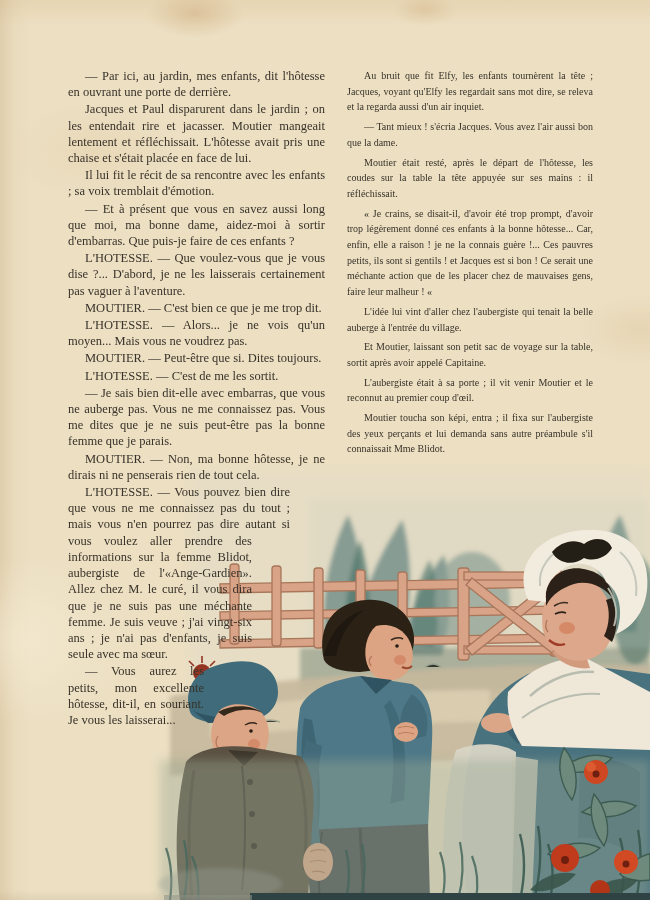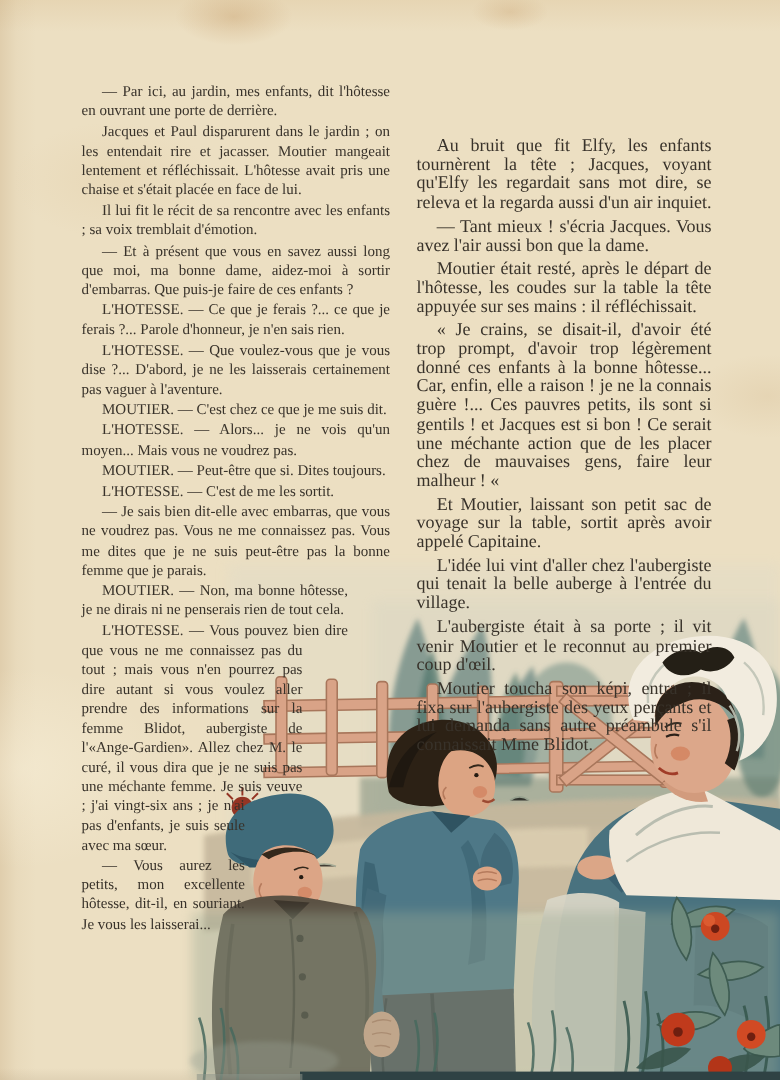--- a/index.html
+++ b/index.html
@@ -14,21 +14,21 @@
       radial-gradient(ellipse 160px 120px at 20px 640px, rgba(250,242,220,.45), rgba(250,242,220,0) 70%),
       linear-gradient(90deg, rgba(168,128,76,.18) 0px, rgba(168,128,76,.05) 14px, rgba(168,128,76,0) 30px),
       linear-gradient(0deg, rgba(120,100,70,.10) 0px, rgba(120,100,70,0) 10px),
       linear-gradient(180deg, rgba(214,184,135,.25) 0px, rgba(214,184,135,0) 26px);
     text-decoration: underline;
   }
   .col{position:absolute;color:#38322a;text-align:justify;hyphens:auto;}
   .col-left{left:68px;top:68px;width:258px;height:836px;
             font-size:12.5px;line-height:16.2px;}
   .col-right{left:347px;top:68px;width:246px;
-             font-size:15px;line-height:15.7px;margin-top:47px;}
+             font-size:10px;line-height:15.7px;}
   .para{margin:0 0 1px 0;text-indent:17px;}
   .col-right .para{margin-bottom:4px;}
   .post{font-size:12.2px;line-height:13.9px;}
   .heading{font-family:"Liberation Sans","DejaVu Sans",sans-serif;
            font-weight:700;font-size:21px;letter-spacing:.3px;color:#1d1c1a;
            margin:7px 0 8px 0;text-indent:0;}
   .sp{float:right;clear:right;}
   .sp1{width:1px;height:432px;}
   .sp2{width:36px;height:34px;}
   .sp3{width:74px;height:132px;}
@@ -227,39 +227,38 @@
 
   <div class="col col-left">
     <div class="sp sp1"></div>
     <div class="sp sp2"></div>
     <div class="sp sp3"></div>
     <div class="sp sp4"></div>
     <p class="para">— Par ici, au jardin, mes enfants, dit l'hôtesse en ouvrant une porte de derrière.</p>
     <p class="para">Jacques et Paul disparurent dans le jardin ; on les entendait rire et jacasser. Moutier mangeait lentement et réfléchissait. L'hôtesse avait pris une chaise et s'était placée en face de lui.</p>
     <p class="para">Il lui fit le récit de sa rencontre avec les enfants ; sa voix tremblait d'émotion.</p>
     <p class="para">— Et à présent que vous en savez aussi long que moi, ma bonne dame, aidez-moi à sortir d'embarras. Que puis-je faire de ces enfants ?</p>
-    <p class="para">L'HOTESSE. — Ce que je ferais ?... ce que je ferais ?... Parole d'honneur, je n'en sais rien.</p>
     <p class="para">L'HOTESSE. — Que voulez-vous que je vous dise ?... D'abord, je ne les laisserais certainement pas vaguer à l'aventure.</p>
-    <p class="para">MOUTIER. — C'est chez ce que je me suis dit.</p>
+    <p class="para">MOUTIER. — C'est bien ce que je me trop dit.</p>
     <p class="para">L'HOTESSE. — Alors... je ne vois qu'un moyen... Mais vous ne voudrez pas.</p>
     <p class="para">MOUTIER. — Peut-être que si. Dites toujours.</p>
     <p class="para">L'HOTESSE. — C'est de me les sortit.</p>
-    <p class="para">— Je sais bien dit-elle avec embarras, que vous ne voudrez pas. Vous ne me connaissez pas. Vous me dites que je ne suis peut-être pas la bonne femme que je parais.</p>
+    <p class="para">— Je sais bien dit-elle avec embarras, que vous ne auberge pas. Vous ne me connaissez pas. Vous me dites que je ne suis peut-être pas la bonne femme que je parais.</p>
     <p class="para">MOUTIER. — Non, ma bonne hôtesse, je ne dirais ni ne penserais rien de tout cela.</p>
     <p class="para">L'HOTESSE. — Vous pouvez bien dire que vous ne me connaissez pas du tout ; mais vous n'en pourrez pas dire autant si vous voulez aller prendre des informations sur la femme Blidot, aubergiste de l'«Ange-Gardien». Allez chez M. le curé, il vous dira que je ne suis pas une méchante femme. Je suis veuve ; j'ai vingt-six ans ; je n'ai pas d'enfants, je suis seule avec ma sœur.</p>
     <p class="para">— Vous aurez les petits, mon excellente hôtesse, dit-il, en souriant. Je vous les laisserai...</p>
     <h2 class="heading">INFORMATIONS</h2>
     <p class="para post">Mme Blidot appela sa sœur Elfy, qui lavait la lessive, lui raconta l'aventure qui venait d'arriver.</p>
 
   </div>
 
   <div class="col col-right">
     <p class="para">Au bruit que fit Elfy, les enfants tournèrent la tête ; Jacques, voyant qu'Elfy les regardait sans mot dire, se releva et la regarda aussi d'un air inquiet.</p>
     <p class="para">— Tant mieux ! s'écria Jacques. Vous avez l'air aussi bon que la dame.</p>
     <p class="para">Moutier était resté, après le départ de l'hôtesse, les coudes sur la table la tête appuyée sur ses mains : il réfléchissait.</p>
     <p class="para">« Je crains, se disait-il, d'avoir été trop prompt, d'avoir trop légèrement donné ces enfants à la bonne hôtesse... Car, enfin, elle a raison ! je ne la connais guère !... Ces pauvres petits, ils sont si gentils ! et Jacques est si bon ! Ce serait une méchante action que de les placer chez de mauvaises gens, faire leur malheur ! «</p>
+    <p class="para">L'idée lui vint d'aller chez l'aubergiste qui tenait la belle auberge à l'entrée du village.</p>
     <p class="para">Et Moutier, laissant son petit sac de voyage sur la table, sortit après avoir appelé Capitaine.</p>
-    <p class="para">L'idée lui vint d'aller chez l'aubergiste qui tenait la belle auberge à l'entrée du village.</p>
     <p class="para">L'aubergiste était à sa porte ; il vit venir Moutier et le reconnut au premier coup d'œil.</p>
     <p class="para">Moutier toucha son képi, entra ; il fixa sur l'aubergiste des yeux perçants et lui demanda sans autre préambule s'il connaissait Mme Blidot.</p>
   </div>
 
 </div>
 
 </body></html>

